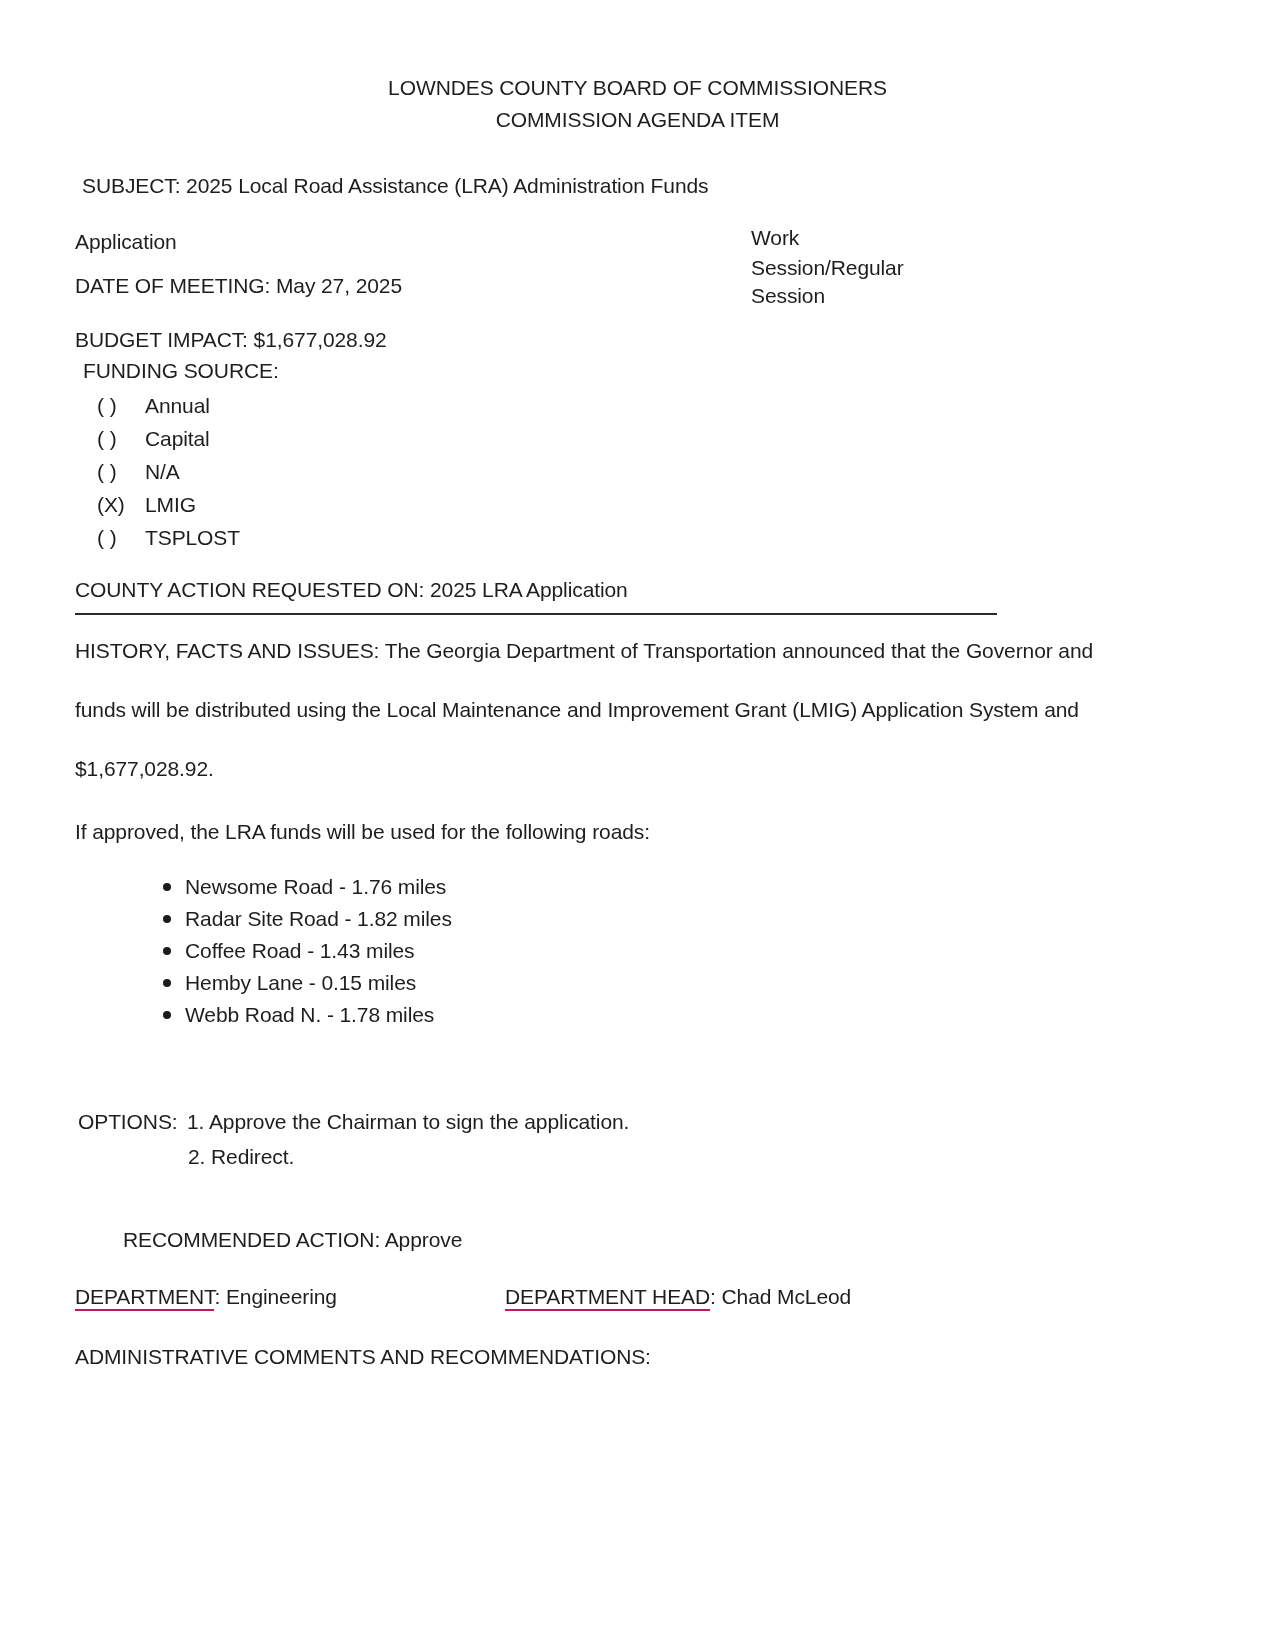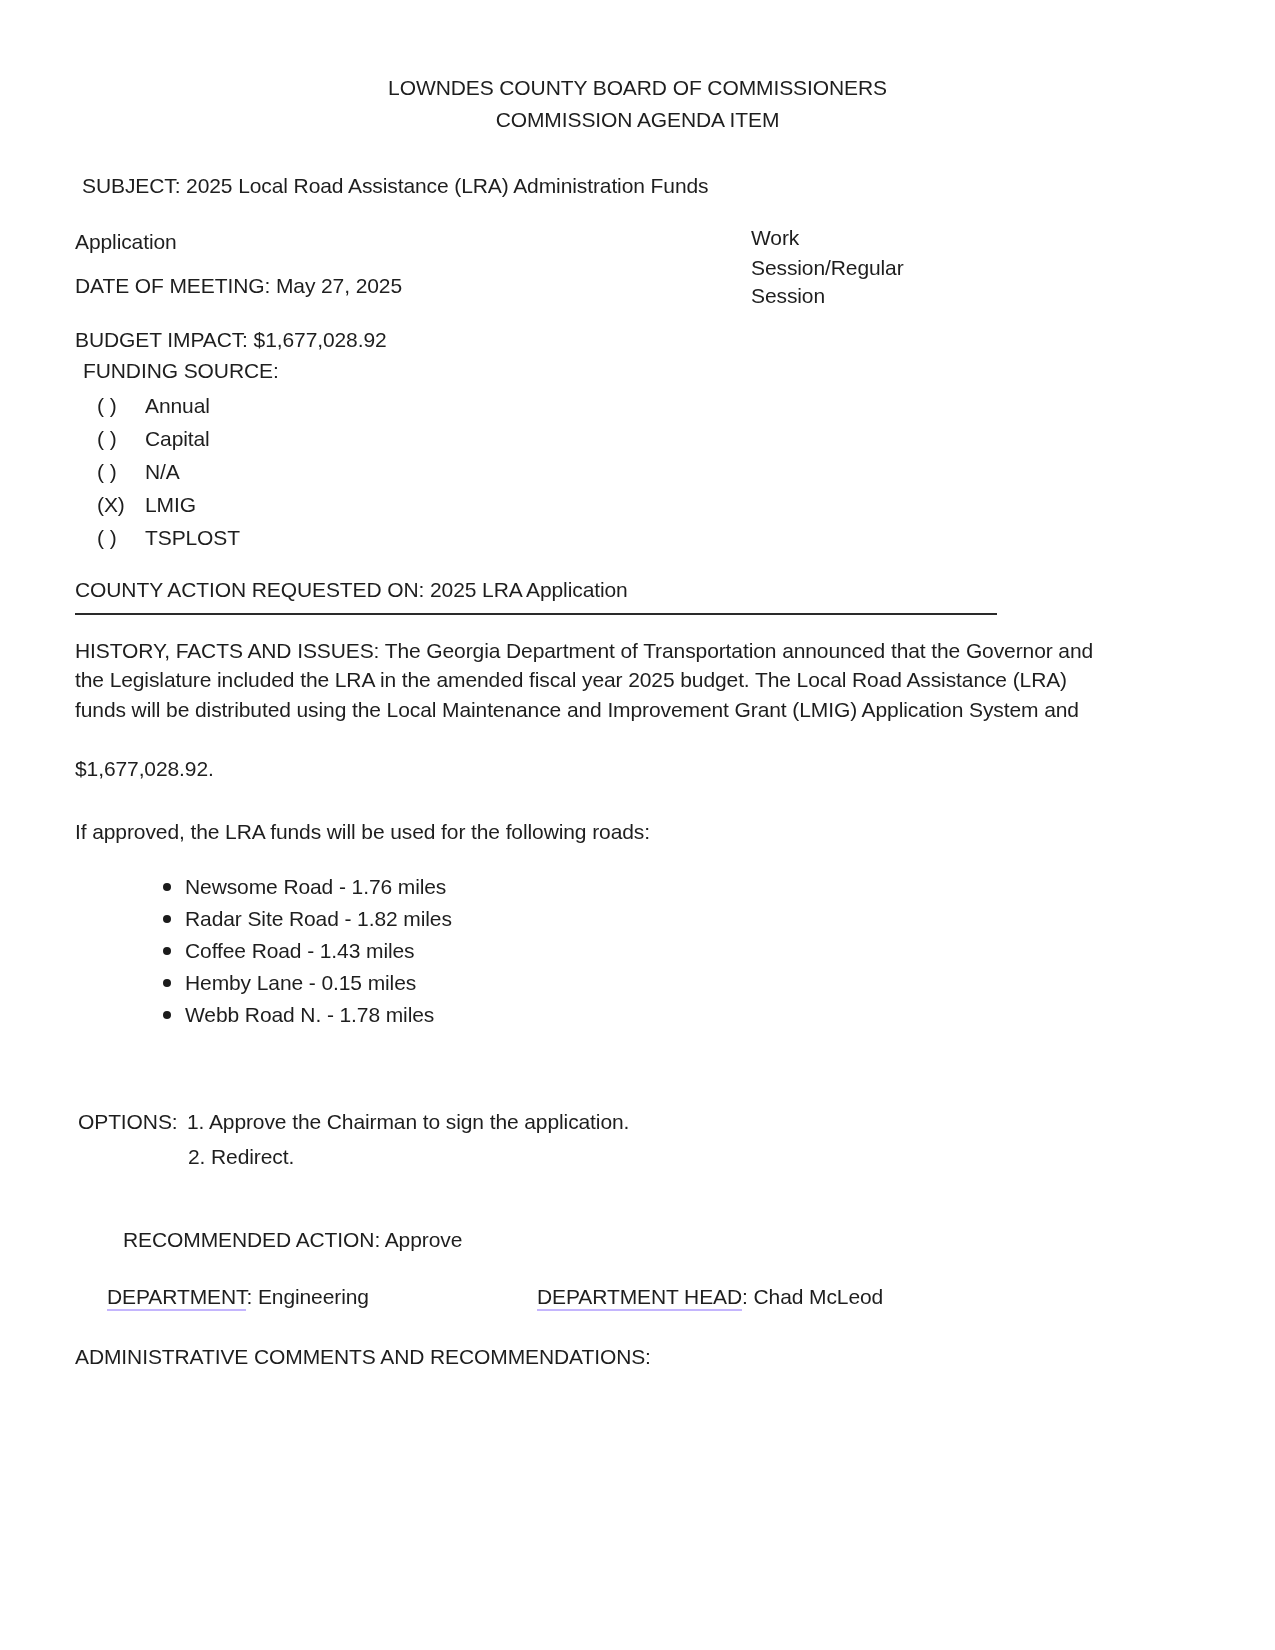--- a/index.html
+++ b/index.html
@@ -30,23 +30,22 @@
     display: inline-block;
     width: 8px;
     height: 8px;
     border-radius: 50%;
     background: #1b1b1b;
     vertical-align: middle;
     margin-right: 14px;
     margin-top: -3px;
   }
   .ulab {
-    border-bottom: 2px solid #c4b5fd;
+    border-bottom: 2px solid #be185d;
     padding-bottom: 1px;
-    margin-left: 32px;
   }
 </style>
 </head>
 <body>
 
 <div class="page">
 
   <div class="abs center" style="top:75px;">LOWNDES COUNTY BOARD OF COMMISSIONERS</div>
   <div class="abs center" style="top:107px;">COMMISSION AGENDA ITEM</div>
 
@@ -75,21 +74,20 @@
     <span class="mark-col">(X)</span><span>LMIG</span>
   </div>
   <div class="abs" style="top:525px; left:97px;">
     <span class="mark-col">( )</span><span>TSPLOST</span>
   </div>
 
   <div class="abs" style="top:577px; left:75px;">COUNTY ACTION REQUESTED ON: 2025 LRA Application</div>
   <div class="rule" style="top:613px; left:75px; width:922px;"></div>
 
   <div class="abs" style="top:638px; left:75px;">HISTORY, FACTS AND ISSUES: The Georgia Department of Transportation announced that the Governor and</div>
-  <div class="abs" style="top:667px; left:75px;">the Legislature included the LRA in the amended fiscal year 2025 budget. The Local Road Assistance (LRA)</div>
   <div class="abs" style="top:697px; left:75px;">funds will be distributed using the Local Maintenance and Improvement Grant (LMIG) Application System and</div>
   <div class="abs" style="top:756px; left:75px;">$1,677,028.92.</div>
 
   <div class="abs" style="top:819px; left:75px;">If approved, the LRA funds will be used for the following roads:</div>
 
   <div class="abs" style="top:874px; left:163px;">
     <span class="dot"></span><span>Newsome Road - 1.76 miles</span>
   </div>
   <div class="abs" style="top:906px; left:163px;">
     <span class="dot"></span><span>Radar Site Road - 1.82 miles</span>

